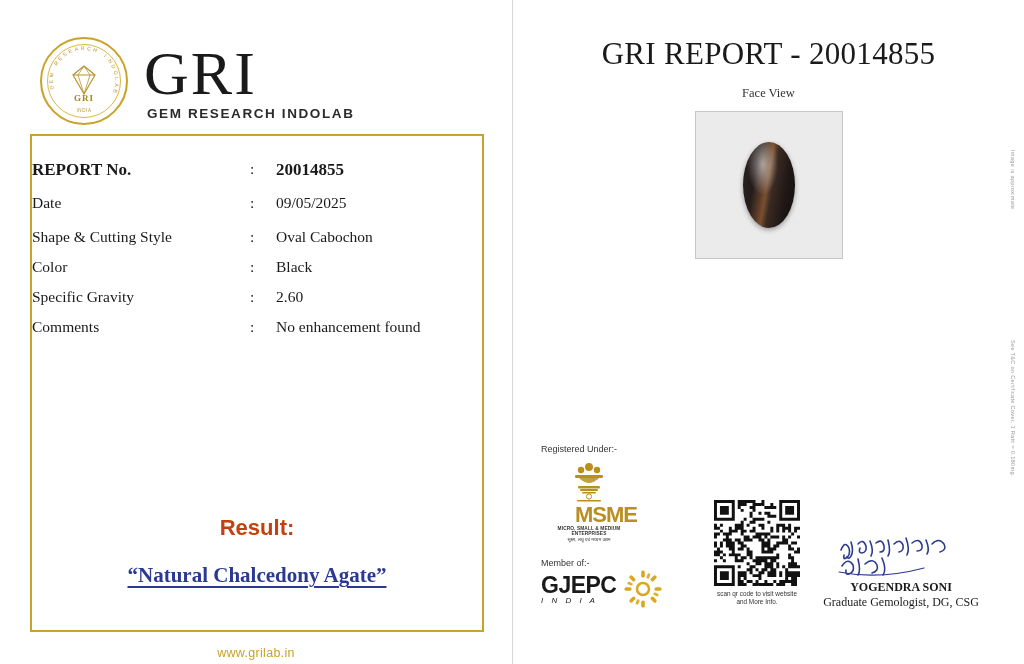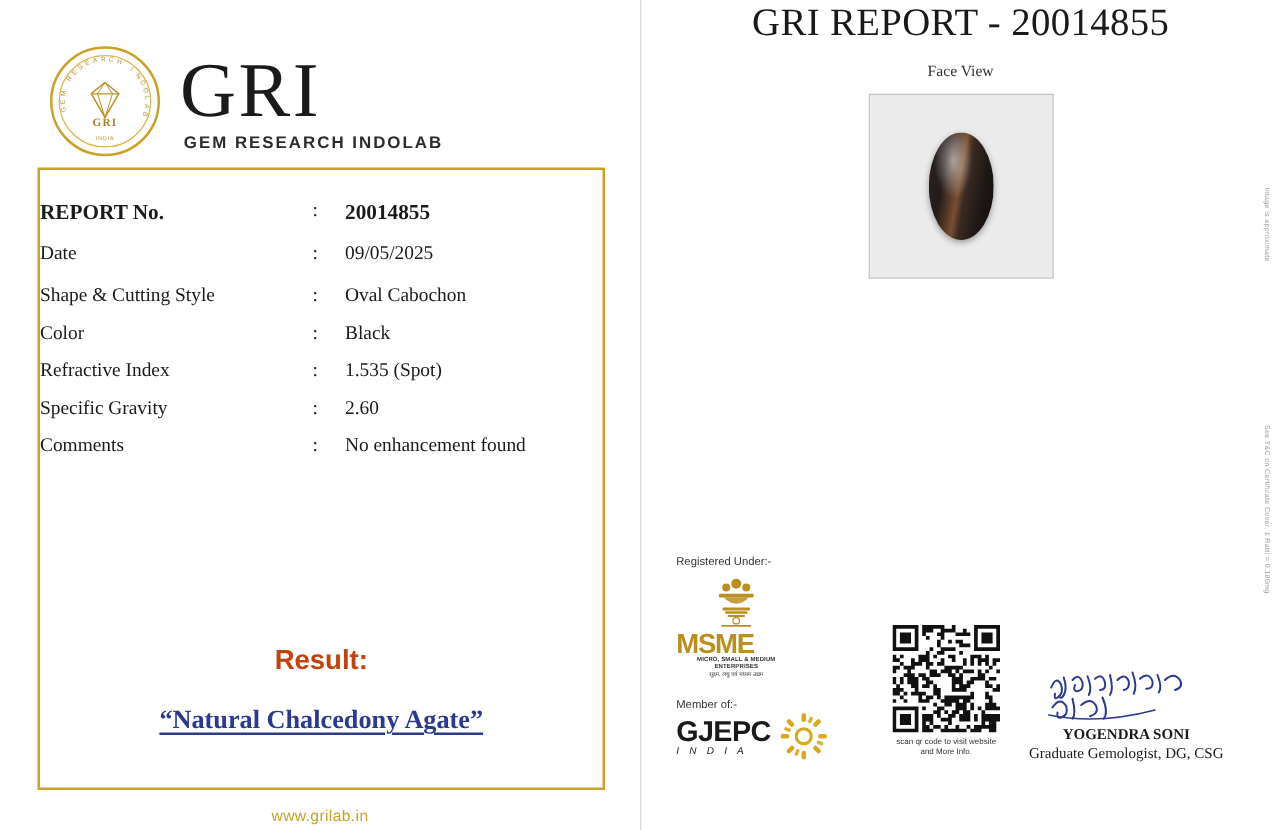--- a/index.html
+++ b/index.html
@@ -168,20 +168,21 @@
     margin-top: 14px;
     letter-spacing: .3px;
   }
 
   
   .report-title {
     text-align: center;
     font-family: "Liberation Serif", serif;
     font-size: 31px;
     color: #1a1a1a;
+    padding-top: 36px;
     letter-spacing: .3px;
   }
   .face-view-label {
     text-align: center;
     font-size: 12.5px;
     color: #333;
     margin-top: 14px;
     font-family: "Liberation Serif", serif;
   }
   .photo-frame {
@@ -241,21 +242,21 @@
     width: 40px; height: 46px;
     margin: 0 auto;
     display: block;
   }
   .msme-word {
     font-family: "Liberation Sans", sans-serif;
     font-weight: bold;
     font-size: 22px;
     letter-spacing: -1px;
     color: #b9901f;
-    text-align: left;
+    text-align: right;
     line-height: 22px;
   }
   .msme-sub {
     font-family: "Liberation Sans", sans-serif;
     font-size: 4.8px;
     color: #333;
     text-align: center;
     letter-spacing: .1px;
     font-weight: bold;
   }
@@ -396,25 +397,20 @@
               <td class="lbl">Shape &amp; Cutting Style</td>
               <td class="col">:</td>
               <td class="val">Oval Cabochon</td>
             </tr>
             <tr class="gap2">
               <td class="lbl">Color</td>
               <td class="col">:</td>
               <td class="val">Black</td>
             </tr>
             <tr class="gap2">
-              <td class="lbl">Refractive Index</td>
-              <td class="col">:</td>
-              <td class="val">1.535 (Spot)</td>
-            </tr>
-            <tr class="gap2">
               <td class="lbl">Specific Gravity</td>
               <td class="col">:</td>
               <td class="val">2.60</td>
             </tr>
             <tr class="gap2">
               <td class="lbl">Comments</td>
               <td class="col">:</td>
               <td class="val">No enhancement found</td>
             </tr>
           </tbody>

